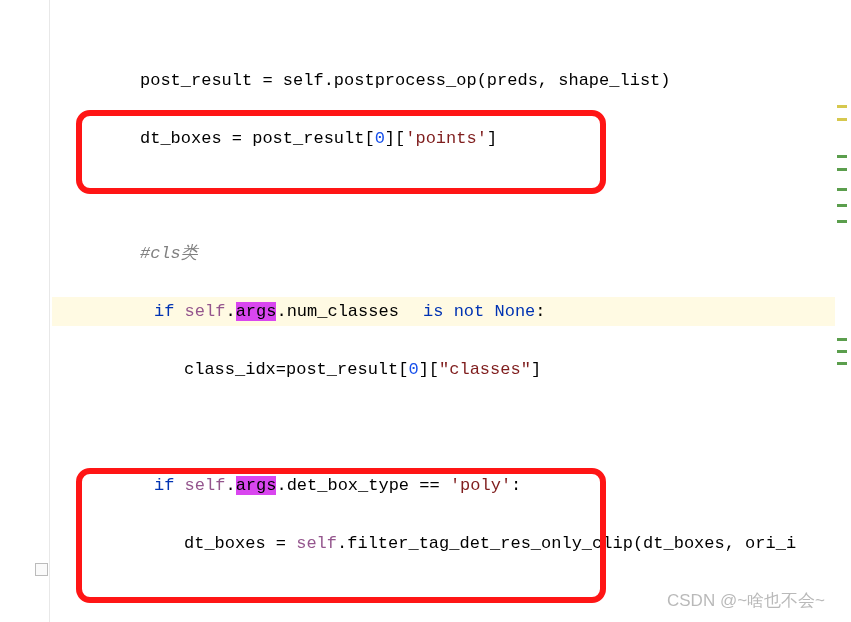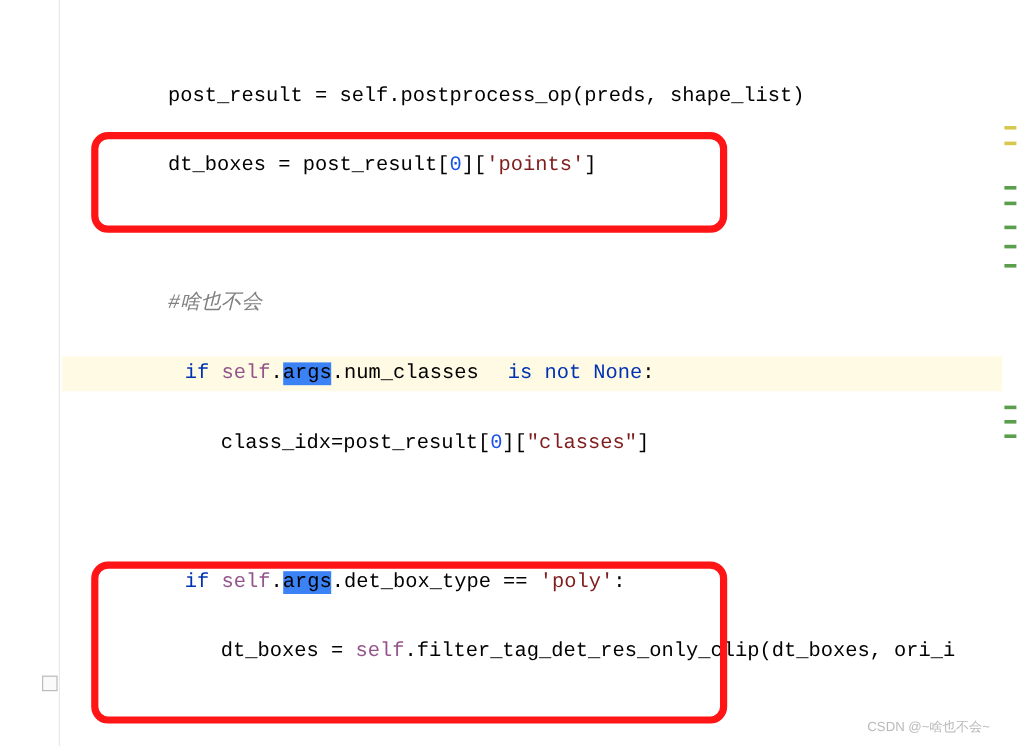--- a/index.html
+++ b/index.html
@@ -36,21 +36,21 @@
       height: 29px;
       line-height: 29px;
     }
     .indent-1 { padding-left: 88px; }
     .indent-2 { padding-left: 132px; }
     .tok-kw { color: #0033b3; margin-left: 14px; }
     .tok-self { color: #94558d; }
     .tok-num { color: #1750eb; }
     .tok-str { color: #7f1d1d; }
     .tok-ident { color: #000000; }
-    .tok-bg-args { background: #3b82f6; }
+    .tok-bg-args { background: #d946ef; }
     .tok-comment { color: #808080; font-style: italic; }
     .highlight-line { background: #fffae3; }
     .red-box {
       position: absolute;
       border: 6px solid #ff1515;
       border-radius: 14px;
       pointer-events: none;
     }
     .box-1 { left: 76px; top: 110px; width: 530px; height: 84px; }
     .box-2 { left: 76px; top: 468px; width: 530px; height: 135px; }
@@ -61,21 +61,21 @@
       height: 3px;
     }
     .mb-green { background: #5b9e4d; }
     .mb-yellow { background: #d6c84e; }
     .watermark {
       position: absolute;
       right: 26px;
       bottom: 6px;
       color: rgba(100,100,100,0.45);
       font-family: sans-serif;
-      font-size: 11px;
+      font-size: 17px;
       pointer-events: none;
     }
     .fold-icon {
       position: absolute;
       left: 35px;
       bottom: 46px;
       width: 13px;
       height: 13px;
       border: 1px solid #bbb;
       background: #fafafa;
@@ -86,21 +86,21 @@
 
 <div class="gutter">
   <div class="fold-icon"></div>
 </div>
 
 <div class="code-area">
 
 <div class="code-line indent-1"><span class="tok-ident">post_result = self.postprocess_op(preds, shape_list)</span></div>
 <div class="code-line indent-1"><span class="tok-ident">dt_boxes = post_result[</span><span class="tok-num">0</span><span class="tok-ident">][</span><span class="tok-str">'points'</span><span class="tok-ident">]</span></div>
 <div class="code-line">&nbsp;</div>
-<div class="code-line indent-1"><span class="tok-comment">#啥也不会</span></div>
+<div class="code-line indent-1"><span class="tok-comment">#cls类</span></div>
 <div class="code-line indent-1 highlight-line"><span class="tok-kw">if </span><span class="tok-self">self</span><span>.</span><span class="tok-bg-args">args</span><span>.num_classes </span><span class="tok-kw">is not None</span><span>:</span></div>
 <div class="code-line indent-2"><span>class_idx=post_result[</span><span class="tok-num">0</span><span>][</span><span class="tok-str">"classes"</span><span>]</span></div>
 <div class="code-line">&nbsp;</div>
 <div class="code-line indent-1"><span class="tok-kw">if </span><span class="tok-self">self</span><span>.</span><span class="tok-bg-args">args</span><span>.det_box_type == </span><span class="tok-str">'poly'</span><span>:</span></div>
 <div class="code-line indent-2"><span>dt_boxes = </span><span class="tok-self">self</span><span>.filter_tag_det_res_only_clip(dt_boxes, ori_i</span></div>
 
 
 
 
 

